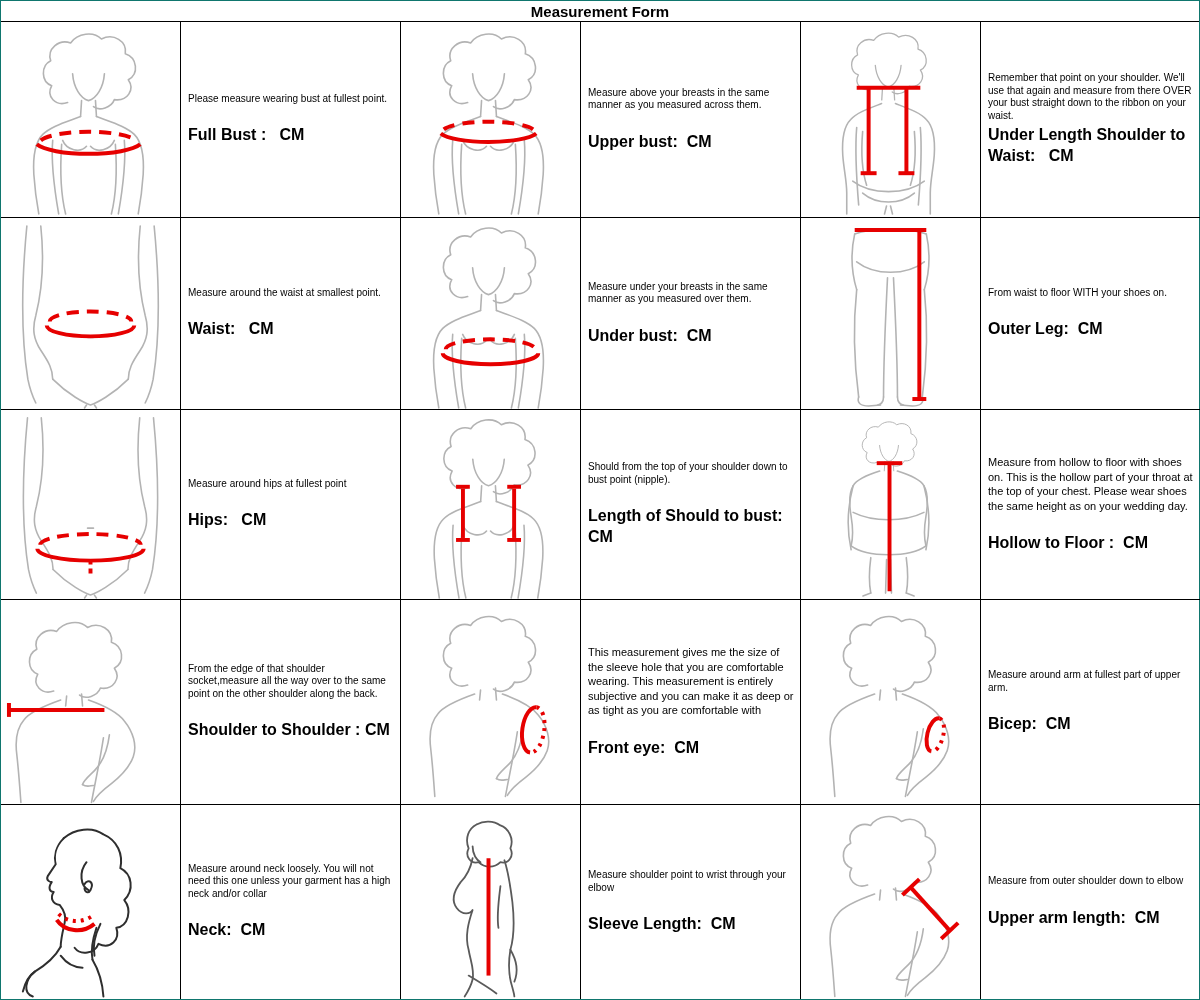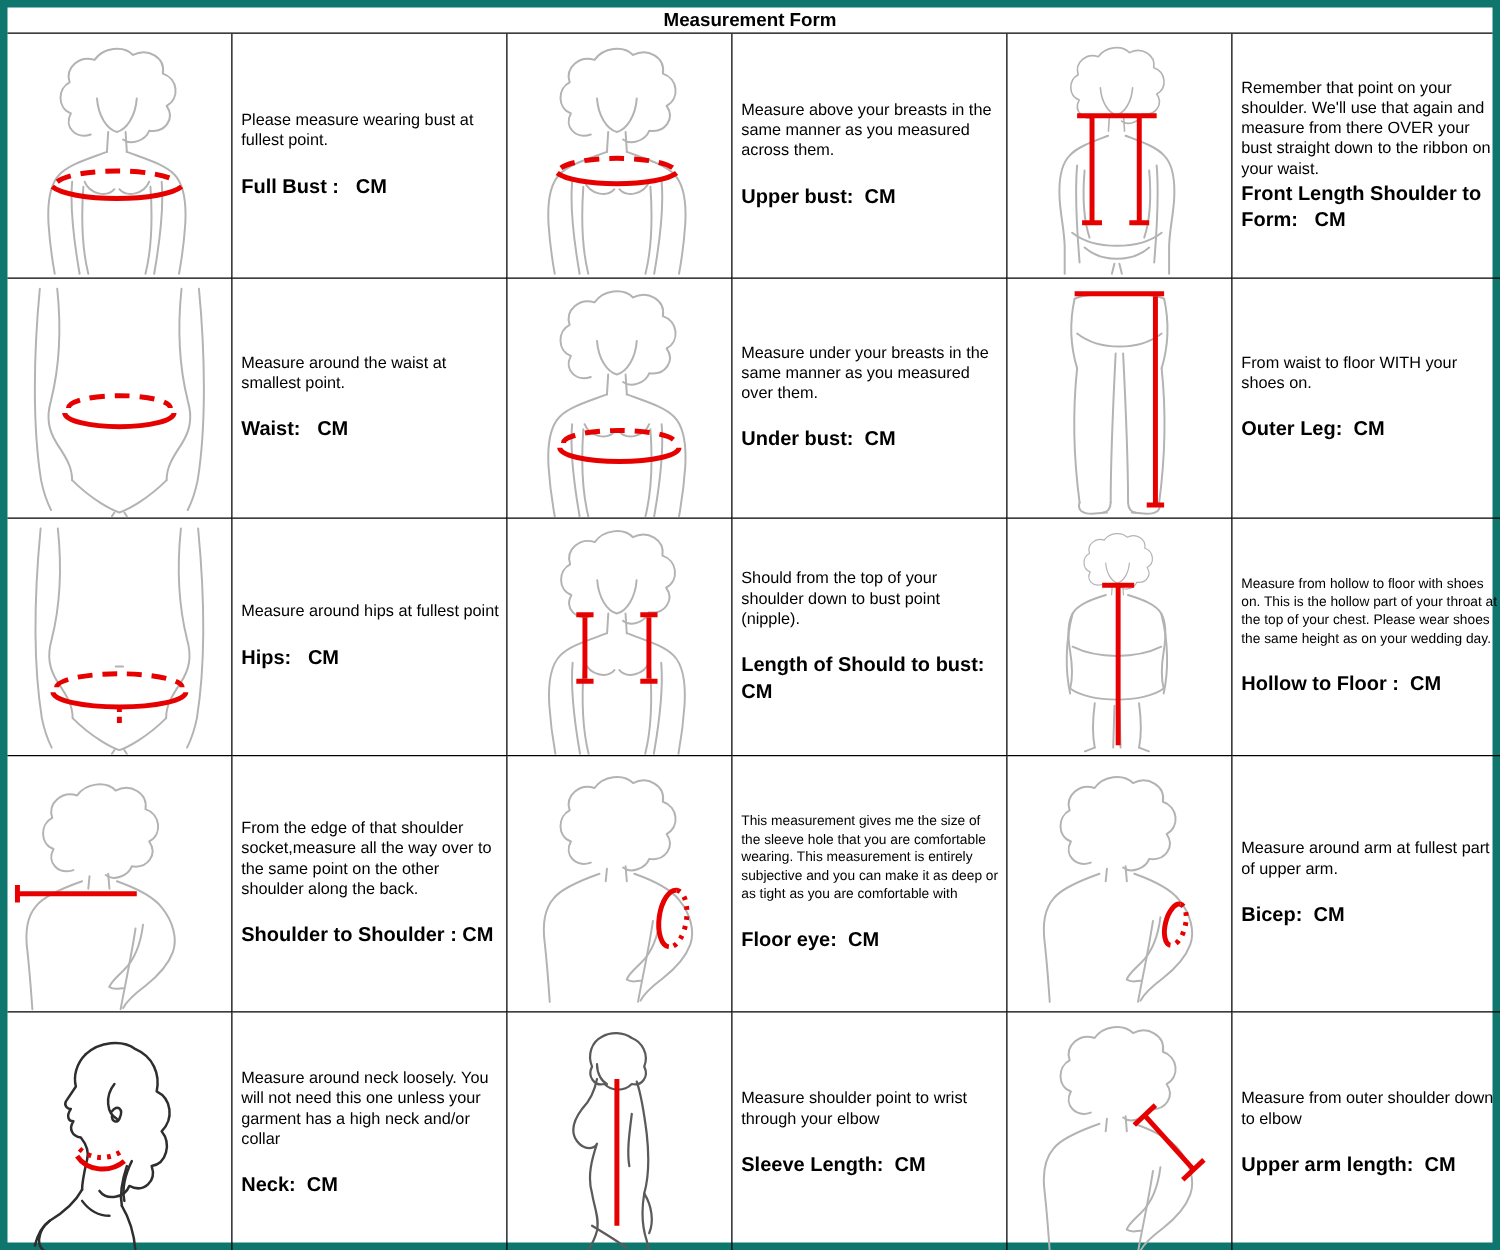--- a/index.html
+++ b/index.html
@@ -1,26 +1,26 @@
 <!DOCTYPE html>
 <html><head>
 <meta charset="utf-8">
 <style>
   html,body{margin:0;padding:0;background:#fff;}
   body{width:1200px;height:1000px;overflow:hidden;font-family:"Liberation Sans",sans-serif;color:#000;}
-  .sheet{width:1200px;height:1000px;box-sizing:border-box;border:6px solid #0f766e;}
+  .sheet{width:1200px;height:1000px;box-sizing:border-box;border:1px solid #0f766e;}
   .hdr{height:21px;box-sizing:border-box;border-bottom:1px solid #000;display:flex;align-items:center;justify-content:center;font-weight:bold;font-size:15px;}
   .grid{display:grid;grid-template-columns:180px 220px 180px 220px 180px 219px;grid-template-rows:196px 192px 190px 205px 194px;}
   .cell{box-sizing:border-box;border-right:1px solid #000;border-bottom:1px solid #000;overflow:hidden;}
   .cell:nth-child(6n){border-right:none;}
   .cell:nth-child(n+25){border-bottom:none;}
   .fig{display:flex;align-items:center;justify-content:center;}
   .fig svg{width:100%;height:100%;display:block;}
   .txt{display:flex;flex-direction:column;justify-content:center;padding:6px 5px 6px 7px;}
-  .desc{font-size:13px;line-height:1.25;}
+  .desc{font-size:10px;line-height:1.25;}
   .label{font-size:16px;font-weight:bold;line-height:1.3;margin-top:20px;white-space:pre-wrap;}
   .tight .label{margin-top:3px;}
   .small .desc{font-size:11px;line-height:1.32;}
   .ink{stroke:#b3b3b3;fill:none;stroke-width:1.6;stroke-linecap:round;stroke-linejoin:round;}
   .dark{stroke:#2e2e2e;stroke-width:2;}
   .mid{stroke:#5a5a5a;stroke-width:1.8;}
   .red{stroke:#e60000;fill:none;stroke-linecap:butt;}
   .red path,.red line{stroke-width:4;}
   .dash{stroke-dasharray:12 8;}
   .dots{stroke-dasharray:3 5;stroke-width:3;}
@@ -123,21 +123,21 @@
           <path d="M56,64 L120,64"></path>
           <path d="M68,64 L68,150" stroke-width="4.5"></path>
           <path d="M106,64 L106,150" stroke-width="4.5"></path>
           <path class="thin" d="M60,150 L76,150"></path>
           <path class="thin" d="M98,150 L114,150"></path>
         </g>
       </svg>
     </div>
     <div class="cell txt tight">
       <div class="desc">Remember that point on your shoulder. We'll use that again and measure from there OVER your bust straight down to the ribbon on your waist.</div>
-      <div class="label">Front Length Shoulder to Form:   CM</div>
+      <div class="label">Under Length Shoulder to Waist:   CM</div>
     </div>
 
     <div class="cell fig">
       <svg viewBox="0 0 180 192">
         <g class="ink">
             <use href="#g-waist-torso"></use>
           </g>
         <g class="red">
           <path d="M46,108 A44,11 0 0 0 134,108" stroke-width="4.5"></path>
           <path class="dash" d="M49,104 A41,10 0 0 1 131,104" stroke-width="4.5"></path>
@@ -278,21 +278,21 @@
             <use href="#g-back"></use>
           </g>
         <g class="red">
           <path d="M133,101 A11,23 0 0 0 133,147" transform="rotate(8 133 124)" stroke-width="4"></path>
           <path class="dots" d="M133,101 A11,23 0 0 1 133,147" transform="rotate(8 133 124)"></path>
         </g>
       </svg>
     </div>
     <div class="cell txt small">
       <div class="desc">This measurement gives me the size of the sleeve hole that you are comfortable wearing. This measurement is entirely subjective and you can make it as deep or as tight as you are comfortable with</div>
-      <div class="label">Floor eye:  CM</div>
+      <div class="label">Front eye:  CM</div>
     </div>
     <div class="cell fig">
       <svg viewBox="0 0 180 192">
         <g class="ink">
             <use href="#g-backhead"></use>
             <use href="#g-back"></use>
           </g>
         <g class="red">
           <path d="M135,112 A8,17 0 0 0 135,146" transform="rotate(14 135 129)" stroke-width="3.5"></path>
           <path class="dots" d="M135,112 A8,17 0 0 1 135,146" transform="rotate(14 135 129)"></path>

